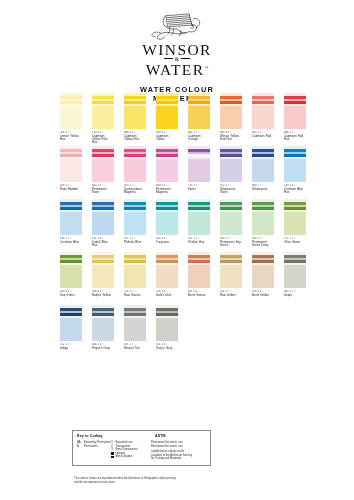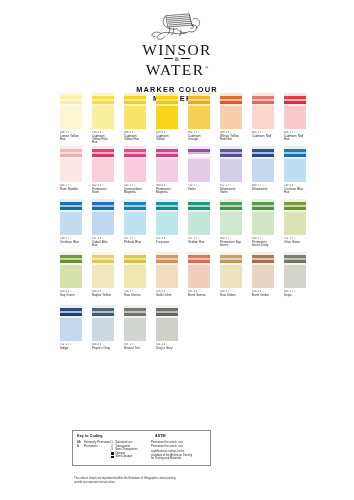--- a/index.html
+++ b/index.html
@@ -236,21 +236,21 @@
       <path d="M52 36 C54 42 52 48 48 52"></path>
       <path d="M68 40 C70 46 68 52 64 54"></path>
     </g>
   </svg>
   <div class="brand-winsor">WINSOR</div>
   <div class="brand-amp">
     <span class="rule"></span><span>&amp;</span><span class="rule"></span>
   </div>
   <div class="brand-newton"><span>WATER</span><span class="tm">™</span></div>
   <div class="product-line">
-    <span>MARKER COLOUR</span><br>
+    <span>WATER COLOUR</span><br>
     <span>MARKER</span><span class="tm">™</span>
   </div>
 </div>
 
 <div class="chart" id="chart">
     <div class="swatch-row">
       <div class="swatch">
         <div class="swatch-chip">
           <div class="chip-inner">
             <div class="band" style="background: rgb(253, 246, 207); height: 2.5px;"></div>

